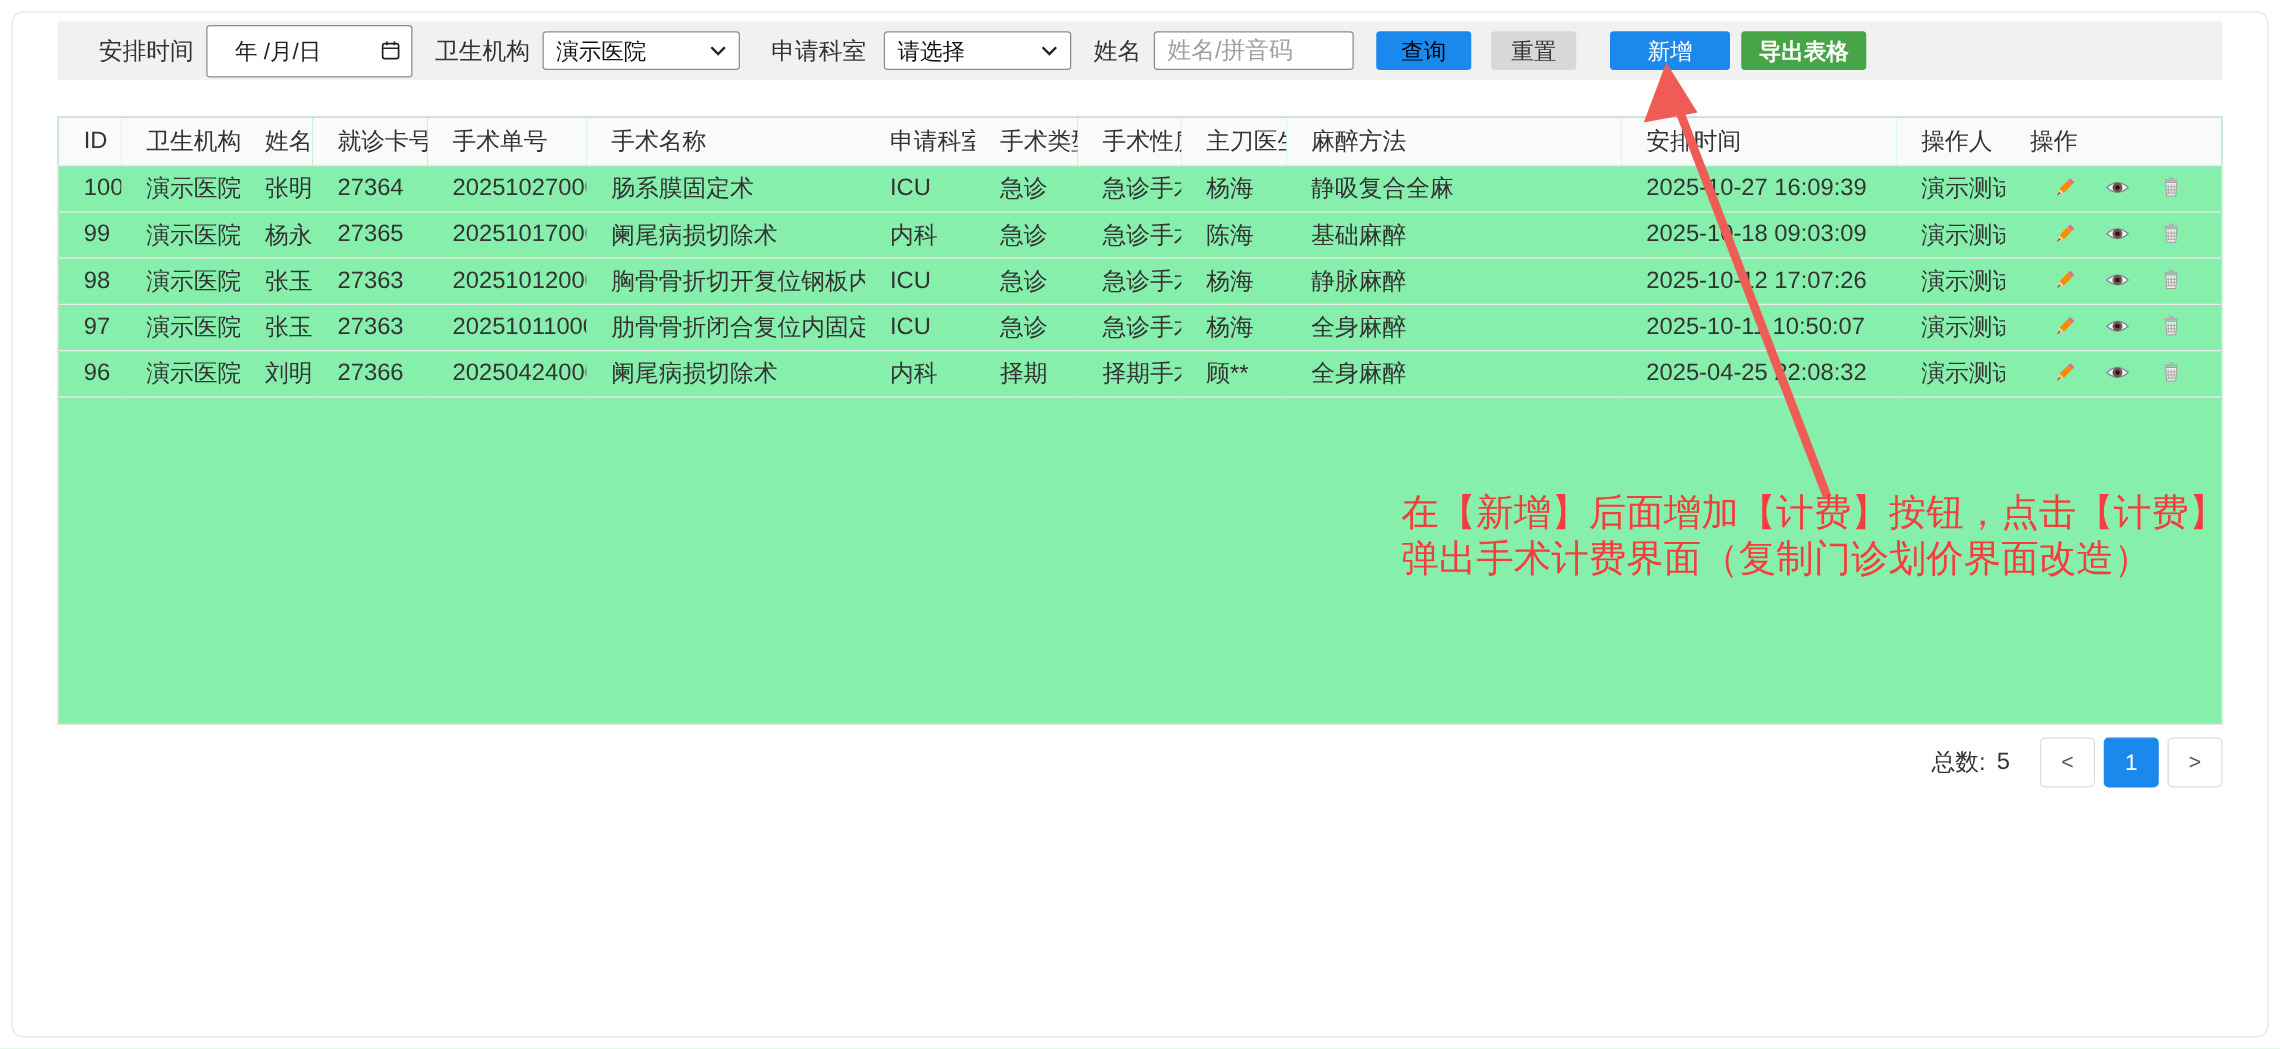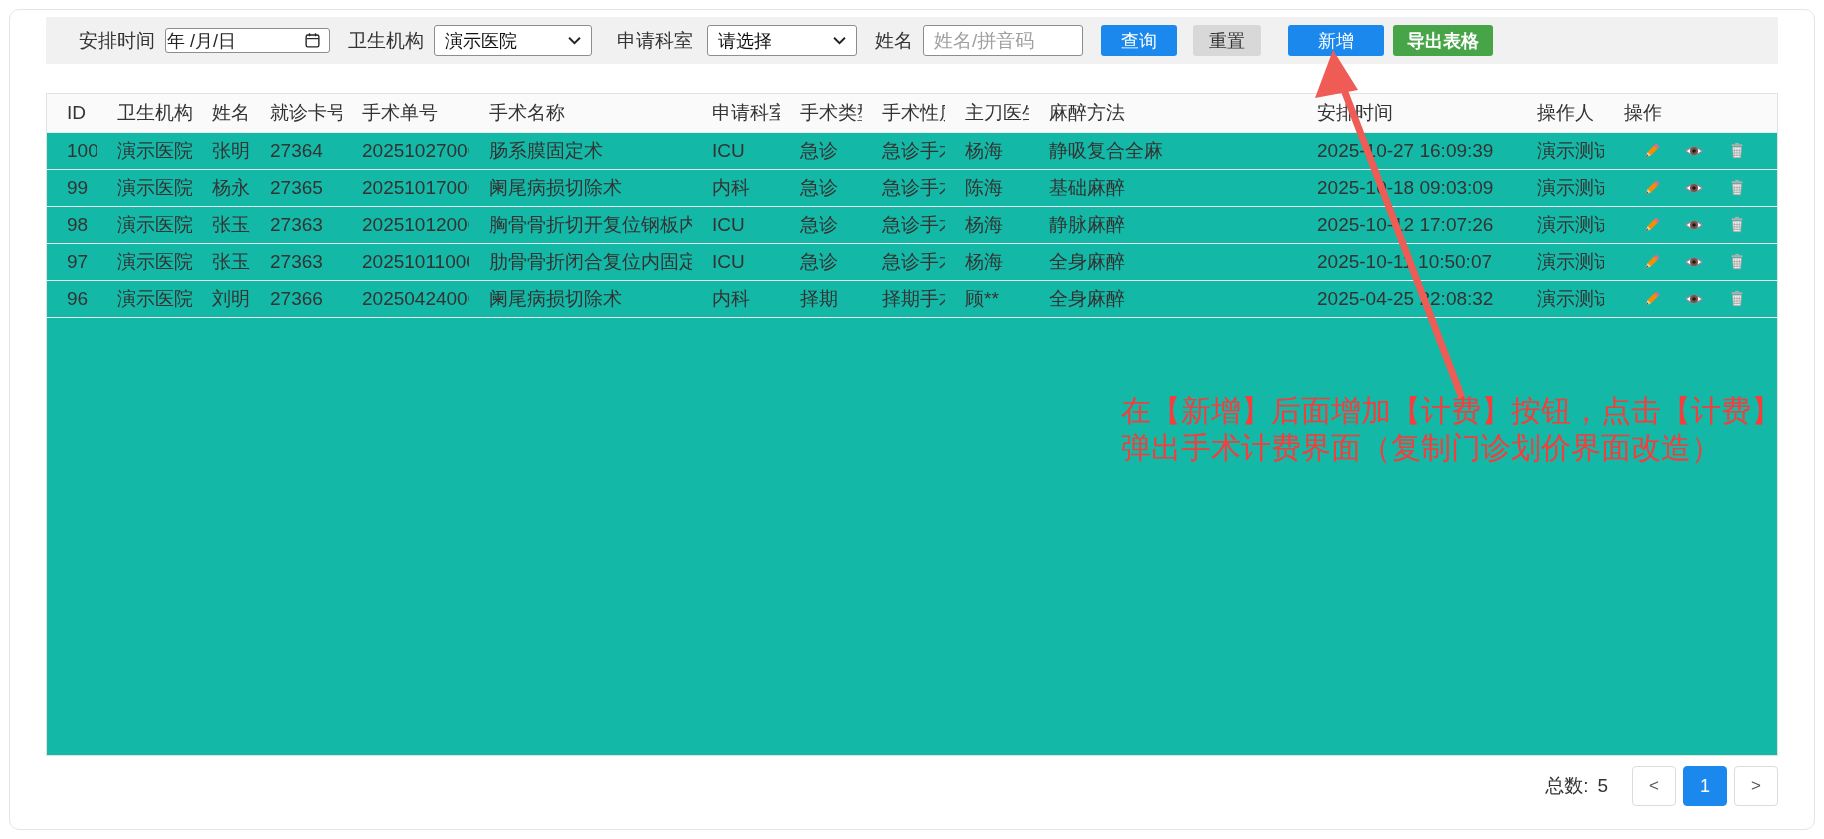--- a/index.html
+++ b/index.html
@@ -15,24 +15,24 @@
     background: #fff; padding: 7px 36px 0;
   }
   
   .filter-bar {
     height: 47px; background: #f1f1f1;
     display: flex; align-items: center;
     padding-left: 33px; font-size: 19px;
   }
   .fb-label { white-space: nowrap; color: #333; }
   .date-input {
-    margin-left: 10px; width: 165px; height: 25px;
+    margin-left: 10px; width: 165px; height: 42px;
     background: #fff; border: 1px solid #8d8d8d; border-radius: 3px;
     display: flex; align-items: center; justify-content: space-between;
-    padding: 0 8px 0 1px; font-size: 18px; color: #222; cursor: pointer;
+    padding: 0 8px 0 22px; font-size: 18px; color: #222; cursor: pointer;
   }
   .select {
     height: 31px; background: #fff; border: 1px solid #8d8d8d; border-radius: 3px;
     display: flex; align-items: center; justify-content: space-between;
     padding: 0 10px; font-size: 18px; color: #111; cursor: pointer;
   }
   .sel-org  { width: 158px; margin-left: 10px; }
   .sel-dept { width: 150px; margin-left: 14px; }
   .lbl-org  { margin-left: 18px; }
   .lbl-dept { margin-left: 25px; }
@@ -41,26 +41,26 @@
     margin-left: 10px; width: 160px; height: 31px;
     border: 1px solid #8d8d8d; border-radius: 3px;
     padding: 0 10px; font-size: 19px; color: #333; background: #fff;
     font-family: inherit;
   }
   .name-input::placeholder { color: #a0a0a0; }
   .btn {
     height: 31px; border: none; border-radius: 3px;
     font-size: 18px; cursor: pointer; font-family: inherit; white-space: nowrap;
   }
-  .btn-query  { margin-left: 18px; width: 76px; background: #1b88ee; color: #ffffff; }
+  .btn-query  { margin-left: 18px; width: 76px; background: #1b88ee; color: #000000; }
   .btn-reset  { margin-left: 16px; width: 68px; background: #d8d8d8; color: #333; }
   .btn-add    { margin-left: 27px; width: 96px; background: #1b88ee; color: #fff; }
   .btn-export { margin-left: 9px;  padding: 0 14px; background: #47a447; color: #fff; font-weight: bold; }
   
-  .table-wrap { margin-top: 29px; height: 663px; border: 1px solid #e3e3e3; background: #14b8a6; overflow: hidden; }
+  .table-wrap { margin-top: 29px; height: 487px; border: 1px solid #e3e3e3; background: #86efac; overflow: hidden; }
   table { width: 100%; border-collapse: collapse; table-layout: fixed; font-size: 19px; }
   thead th {
     background: #fafafa; height: 38px; text-align: left;
     padding-left: 20px; font-weight: 500; color: #333;
     border-bottom: 1px solid #e8e8e8; white-space: nowrap; overflow: hidden;
   }
   tbody td {
     height: 37px; padding-left: 20px;
     border-bottom: 1px solid #ececec; color: #333;
     white-space: nowrap; overflow: hidden;

